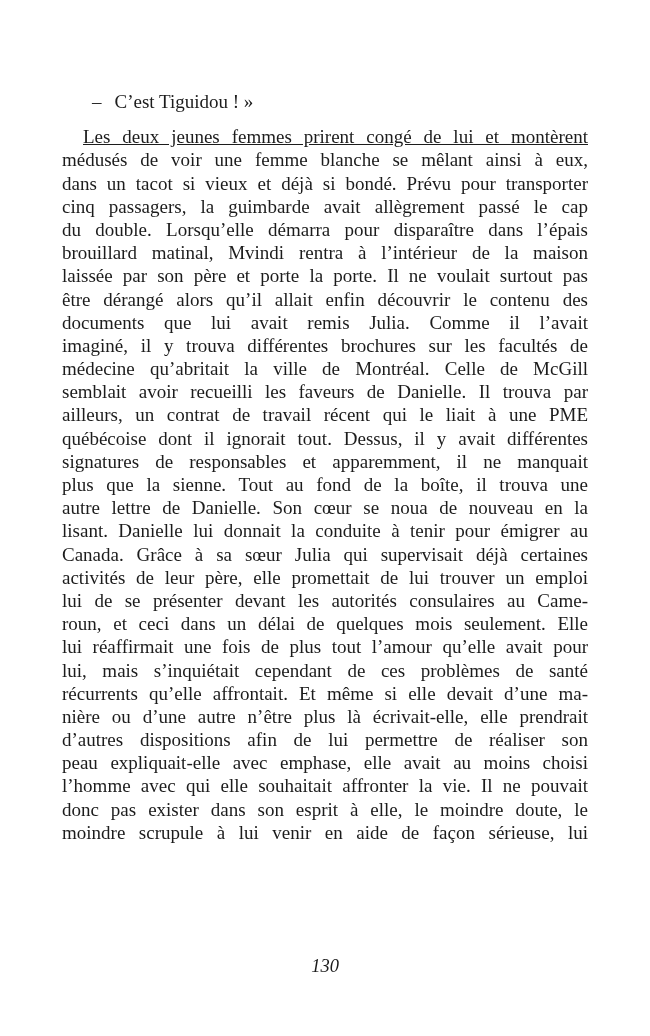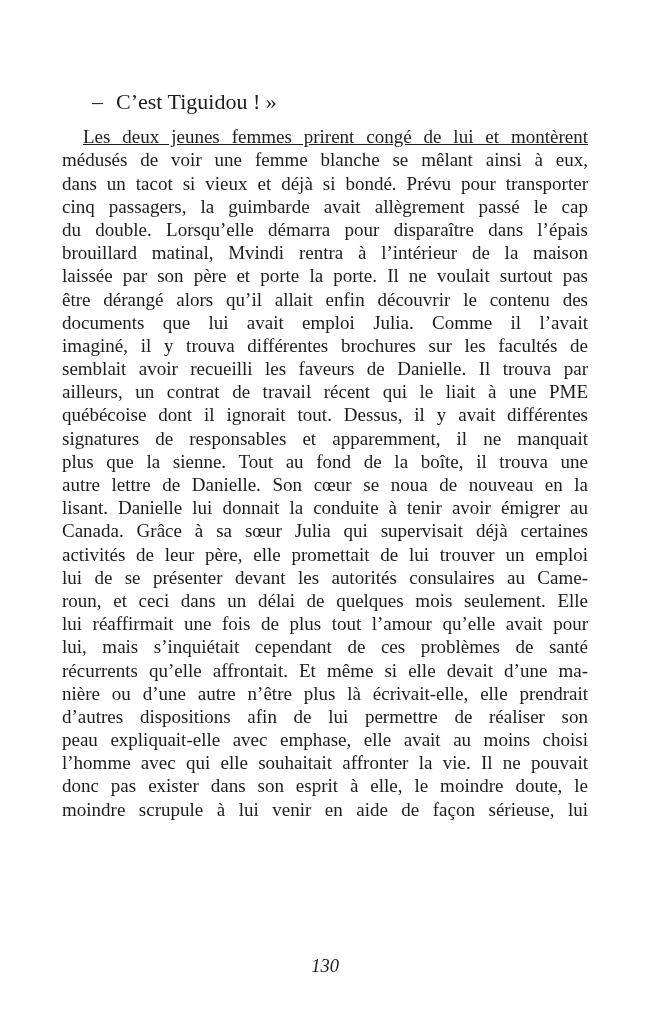--- a/index.html
+++ b/index.html
@@ -17,21 +17,21 @@
     overflow: hidden;
   }
   .text-block {
     position: absolute;
     left: 62px;
     top: 90px;
     width: 526px;
   }
   .dialogue {
     padding-left: 30px;
-    font-size: 22px;
+    font-size: 19px;
     line-height: 23.2px;
     white-space: nowrap;
   }
   .dialogue .dash {
     display: inline-block;
     margin-right: 13px;
   }
   .paragraph {
     margin-top: 12px;
     font-size: 19px;
@@ -71,29 +71,30 @@
     </div>
     <div class="paragraph">
         <div class="text-line indent">Les deux jeunes femmes prirent congé de lui et montèrent</div>
         <div class="text-line">médusés de voir une femme blanche se mêlant ainsi à eux,</div>
         <div class="text-line">dans un tacot si vieux et déjà si bondé. Prévu pour transporter</div>
         <div class="text-line">cinq passagers, la guimbarde avait allègrement passé le cap</div>
         <div class="text-line">du double. Lorsqu’elle démarra pour disparaître dans l’épais</div>
         <div class="text-line">brouillard matinal, Mvindi rentra à l’intérieur de la maison</div>
         <div class="text-line">laissée par son père et porte la porte. Il ne voulait surtout pas</div>
         <div class="text-line">être dérangé alors qu’il allait enfin découvrir le contenu des</div>
-        <div class="text-line">documents que lui avait emploi Julia. Comme il l’avait</div>
+        <div class="text-line">documents que lui avait remis Julia. Comme il l’avait</div>
         <div class="text-line">imaginé, il y trouva différentes brochures sur les facultés de</div>
+        <div class="text-line">médecine qu’abritait la ville de Montréal. Celle de McGill</div>
         <div class="text-line">semblait avoir recueilli les faveurs de Danielle. Il trouva par</div>
         <div class="text-line">ailleurs, un contrat de travail récent qui le liait à une PME</div>
         <div class="text-line">québécoise dont il ignorait tout. Dessus, il y avait différentes</div>
         <div class="text-line">signatures de responsables et apparemment, il ne manquait</div>
         <div class="text-line">plus que la sienne. Tout au fond de la boîte, il trouva une</div>
         <div class="text-line">autre lettre de Danielle. Son cœur se noua de nouveau en la</div>
-        <div class="text-line">lisant. Danielle lui donnait la conduite à tenir avoir émigrer au</div>
+        <div class="text-line">lisant. Danielle lui donnait la conduite à tenir pour émigrer au</div>
         <div class="text-line">Canada. Grâce à sa sœur Julia qui supervisait déjà certaines</div>
         <div class="text-line">activités de leur père, elle promettait de lui trouver un emploi</div>
         <div class="text-line">lui de se présenter devant les autorités consulaires au Came-</div>
         <div class="text-line">roun, et ceci dans un délai de quelques mois seulement. Elle</div>
         <div class="text-line">lui réaffirmait une fois de plus tout l’amour qu’elle avait pour</div>
         <div class="text-line">lui, mais s’inquiétait cependant de ces problèmes de santé</div>
         <div class="text-line">récurrents qu’elle affrontait. Et même si elle devait d’une ma-</div>
         <div class="text-line">nière ou d’une autre n’être plus là écrivait-elle, elle prendrait</div>
         <div class="text-line">d’autres dispositions afin de lui permettre de réaliser son</div>
         <div class="text-line">peau expliquait-elle avec emphase, elle avait au moins choisi</div>

